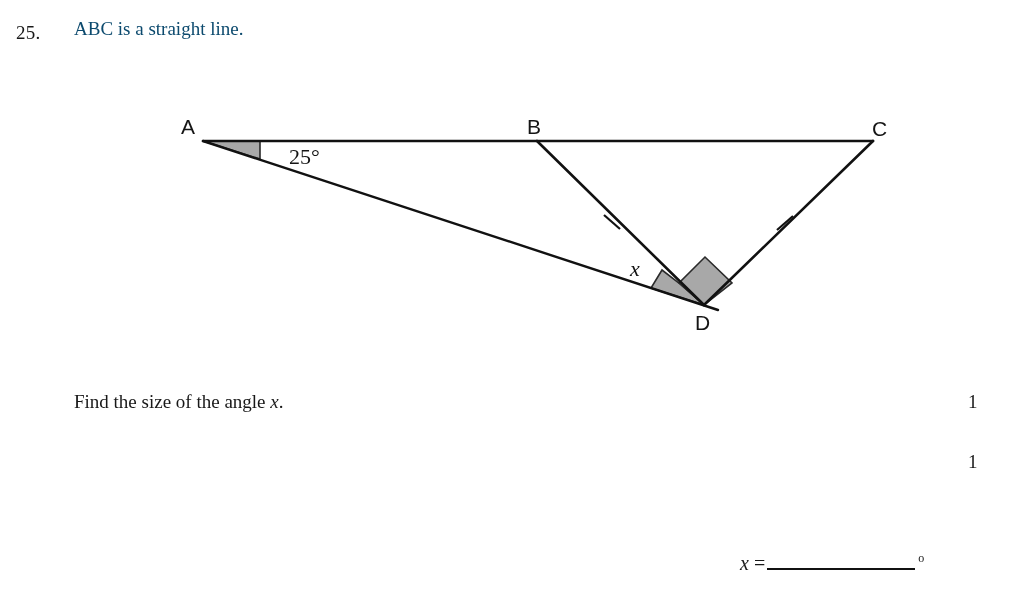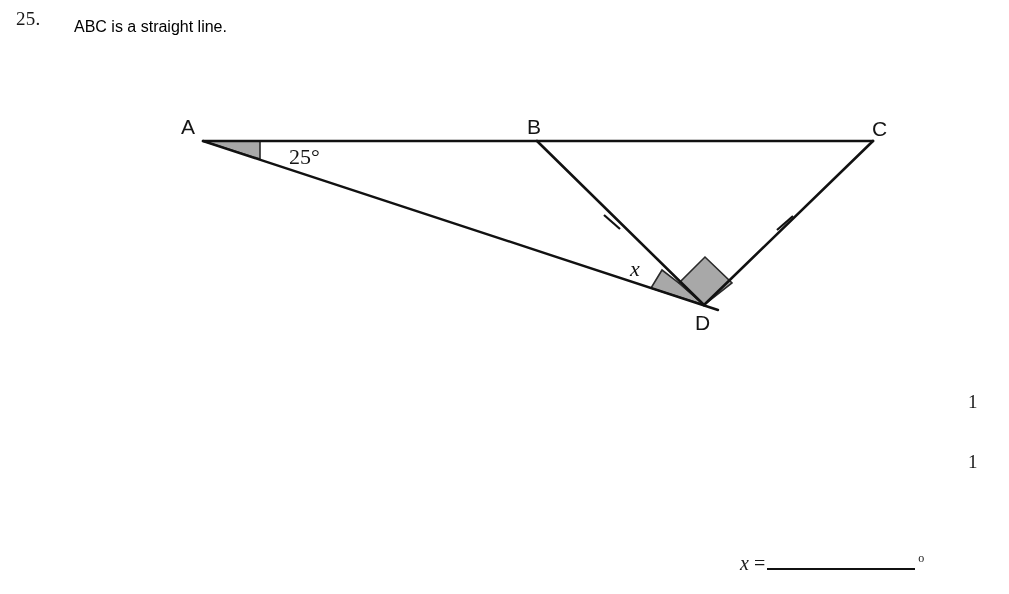--- a/index.html
+++ b/index.html
@@ -17,33 +17,33 @@
   }
   .page {
     position: absolute;
     left: 0; top: 0;
     width: 1009px;
     height: 594px;
   }
   .q-number {
     position: absolute;
     left: 16px;
-    top: 8px;
+    top: 22px;
     font-size: 19px;
     font-family: "Liberation Serif", serif;
     color: #181818;
     letter-spacing: 0.2px;
   }
   .stem-line-1 {
     position: absolute;
     left: 74px;
     top: 18px;
-    font-size: 16px;
-    font-family: Liberation Sans, sans-serif;
-    color: #000000;
+    font-size: 19px;
+    font-family: Liberation Serif, serif;
+    color: #0c4a6e;
     white-space: nowrap;
   }
   .stem-line-2 {
     position: absolute;
     left: 74px;
     top: 58px;
     font-size: 19px;
     font-family: "Liberation Serif", serif;
     color: #181818;
     white-space: nowrap;
@@ -169,20 +169,23 @@
     <text class="vlabel" x="872" y="136">C</text>
 
     <text class="vlabel" x="695" y="330">D</text>
 
     <text class="anglabel" x="289" y="164">25°</text>
 
     <text class="xlabel" x="630" y="276">x</text>
 
   </svg>
 
+  <div class="prompt">
+    <span>Find the size of the angle </span><span class="ital">x</span><span>.</span>
+  </div>
 
   <div class="mark-1">1</div>
 
   <div class="mark-2">1</div>
 
   <div class="answer-row">
     <span class="answer-x">x</span>
     <span class="answer-eq">=</span>
     <span class="answer-blank"></span>
     <span class="answer-deg">o</span>

